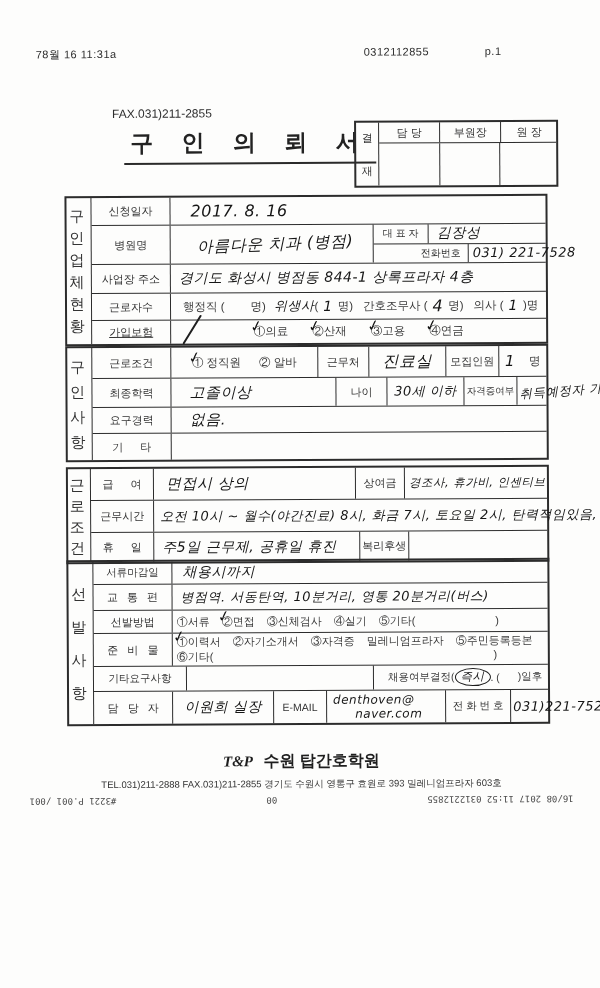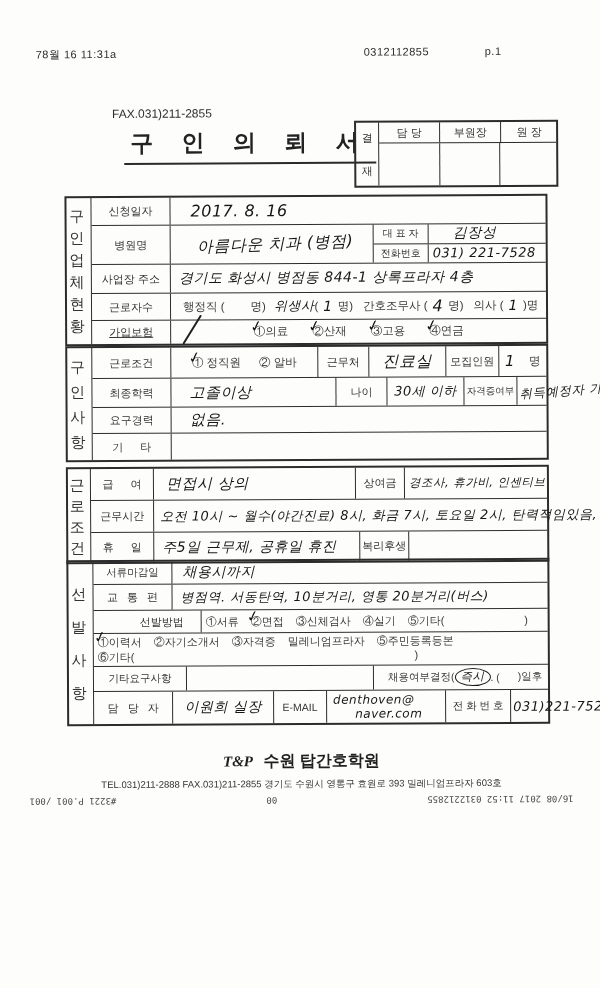--- a/index.html
+++ b/index.html
@@ -83,26 +83,26 @@
         </div>
       </div>
       <div class="row" style="height:38px;">
         <div class="cell lab" style="width:78px;">병원명</div>
         <div class="cell grow" style="padding-left:26px;">
           <span class="hw nowrap" style="font-size:16px;transform:rotate(-2deg);display:inline-block;">아름다운 치과 (병점)</span>
         </div>
         <div style="width:172px;border-left:1px solid #2c2c2c;display:flex;flex-direction:column;">
           <div style="flex:1;display:flex;border-bottom:1px solid #2c2c2c;">
             <div class="cell lab" style="width:54px;font-size:10px;">대 표 자</div>
-            <div class="cell" style="padding-left:24px;">
+            <div class="cell" style="padding-left:8px;">
               <span class="hw nowrap" style="font-size:14px;">김장성</span>
             </div>
           </div>
           <div style="flex:1;display:flex;">
-            <div class="cell lab" style="width:54px;font-size:10px;">전화번호</div>
+            <div class="cell lab" style="width:54px;font-size:10px;padding-left:40px;">전화번호</div>
             <div class="cell" style="padding-left:4px;">
               <span class="hw nowrap" style="font-size:13px;">031) 221-7528</span>
             </div>
           </div>
         </div>
       </div>
       <div class="row" style="height:28px;">
         <div class="cell lab" style="width:78px;">사업장 주소</div>
         <div class="cell grow" style="padding-left:8px;">
           <span class="hw nowrap" style="font-size:14px;">경기도 화성시 병점동 844-1 상록프라자 4층</span>
@@ -234,32 +234,33 @@
           <span class="hw nowrap" style="font-size:14px;">채용시까지</span>
         </div>
       </div>
       <div class="row" style="height:25px;">
         <div class="cell lab ws2" style="width:78px;">교 통 편</div>
         <div class="cell grow" style="padding-left:8px;">
           <span class="hw nowrap" style="font-size:13px;">병점역. 서동탄역, 10분거리, 영통 20분거리(버스)</span>
         </div>
       </div>
       <div class="row" style="height:22px;font-size:11px;">
-        <div class="cell lab" style="width:78px;padding-left:29px;">선발방법</div>
+        <div class="cell lab" style="width:78px;">선발방법</div>
         <div class="cell grow nowrap" style="padding-left:4px;gap:12px;">
           <span>①서류</span>
           <span class="chk-wrap"><span class="tick">✓</span><span>②면접</span></span>
           <span>③신체검사</span>
           <span>④실기</span>
           <span>⑤기타(</span>
           <span style="width:56px;"></span>
           <span>)</span>
         </div>
       </div>
       <div class="row" style="height:32px;font-size:11px;">
+        <div class="cell lab ws2" style="width:78px;">준 비 물</div>
         <div class="grow" style="display:flex;flex-direction:column;justify-content:center;padding-left:4px;">
           <div class="nowrap" style="display:flex;gap:12px;">
             <span class="chk-wrap"><span class="tick">✓</span><span>①이력서</span></span>
             <span>②자기소개서</span>
             <span>③자격증</span>
             <span>밀레니엄프라자</span>
             <span>⑤주민등록등본</span>
           </div>
           <div class="nowrap" style="display:flex;">
             <span>⑥기타(</span>

